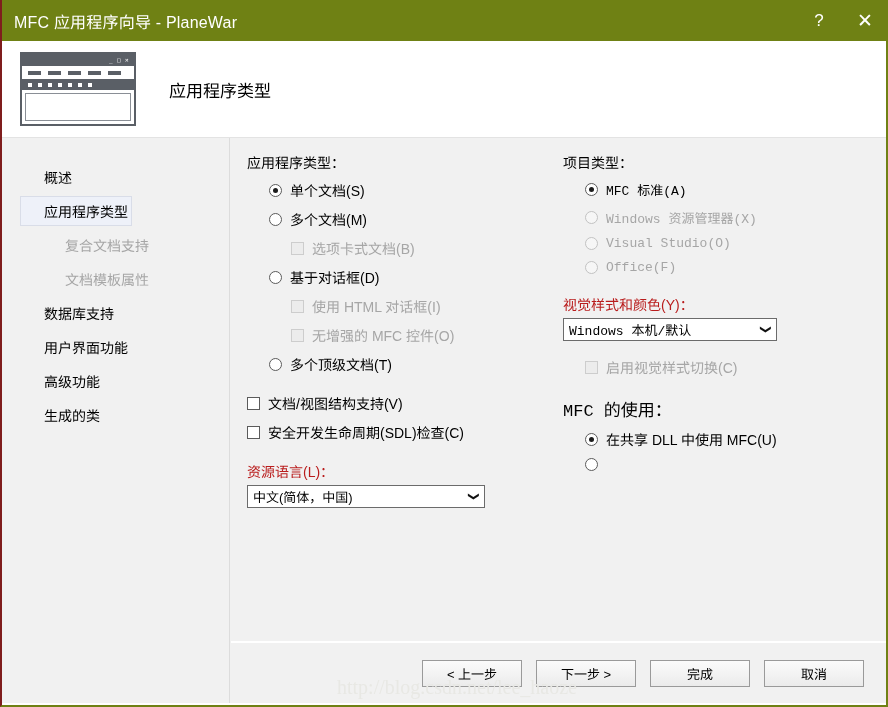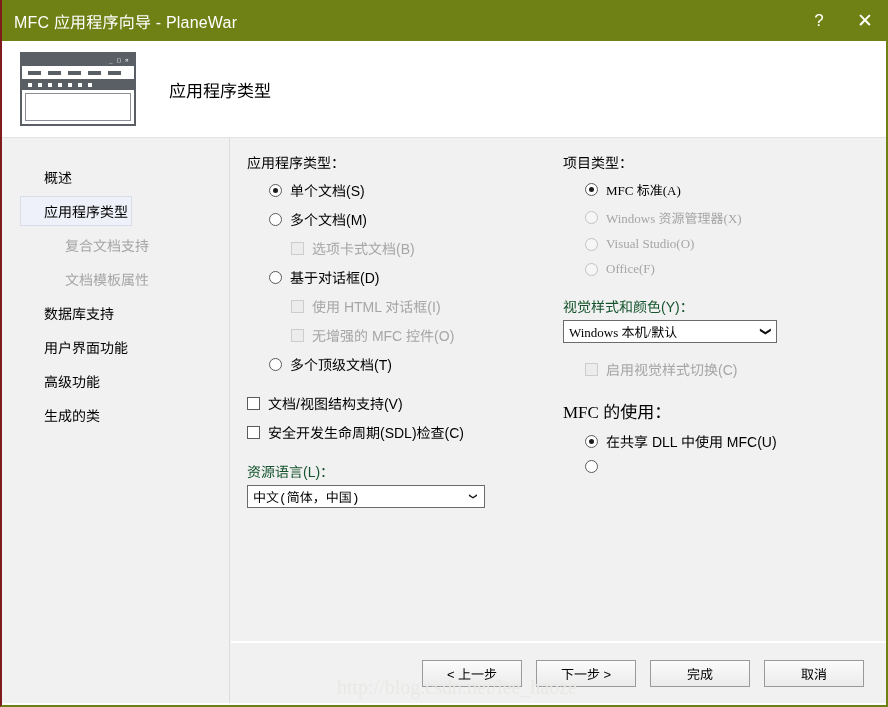--- a/index.html
+++ b/index.html
@@ -192,21 +192,21 @@
   #col-right { left: 332px; width: 310px; }
 
   .group-label {
     font-size: 14px;
     color: #000000;
     margin-bottom: 8px;
     white-space: nowrap;
   }
   .field-label {
     font-size: 14px;
-    color: #14532d;
+    color: #b91c1c;
     margin-bottom: 4px;
     white-space: nowrap;
   }
 
   .ctl-row {
     display: flex;
     align-items: center;
     margin-bottom: 9px;
     white-space: nowrap;
     cursor: default;
@@ -240,41 +240,41 @@
     height: 13px;
     border: 1px solid #5b5b5b;
     background: #ffffff;
     box-sizing: border-box;
     margin-right: 8px;
     flex: 0 0 auto;
   }
   .checkbox.disabled { border-color: #cdcdcd; background: #ececec; }
 
   .ctl-text { font-size: 14px; color: #000000; }
-  .mono { font-family: Liberation Serif, serif; font-size: 13px; }
+  .mono { font-family: Liberation Mono, monospace; font-size: 13px; }
 
   .combo {
     height: 23px;
     background: #ffffff;
     border: 1px solid #6b6b6b;
     box-sizing: border-box;
     display: flex;
     align-items: center;
     padding: 0 4px 0 5px;
     cursor: default;
   }
   .combo-value { font-size: 13px; color: #000000; flex: 1; white-space: nowrap; }
   .combo-arrow {
     width: 16px;
     text-align: center;
     font-size: 11px;
     color: #101010;
     font-weight: bold;
   }
-  #combo-lang { width: 238px; font-family: Liberation Mono, monospace; }
+  #combo-lang { width: 238px; }
   #combo-style { width: 214px; }
 
   .spacer-16 { height: 16px; }
   .spacer-10 { height: 10px; }
 
   
   #footer {
     position: absolute;
     left: 229px; top: 503px;
     width: 655px;

